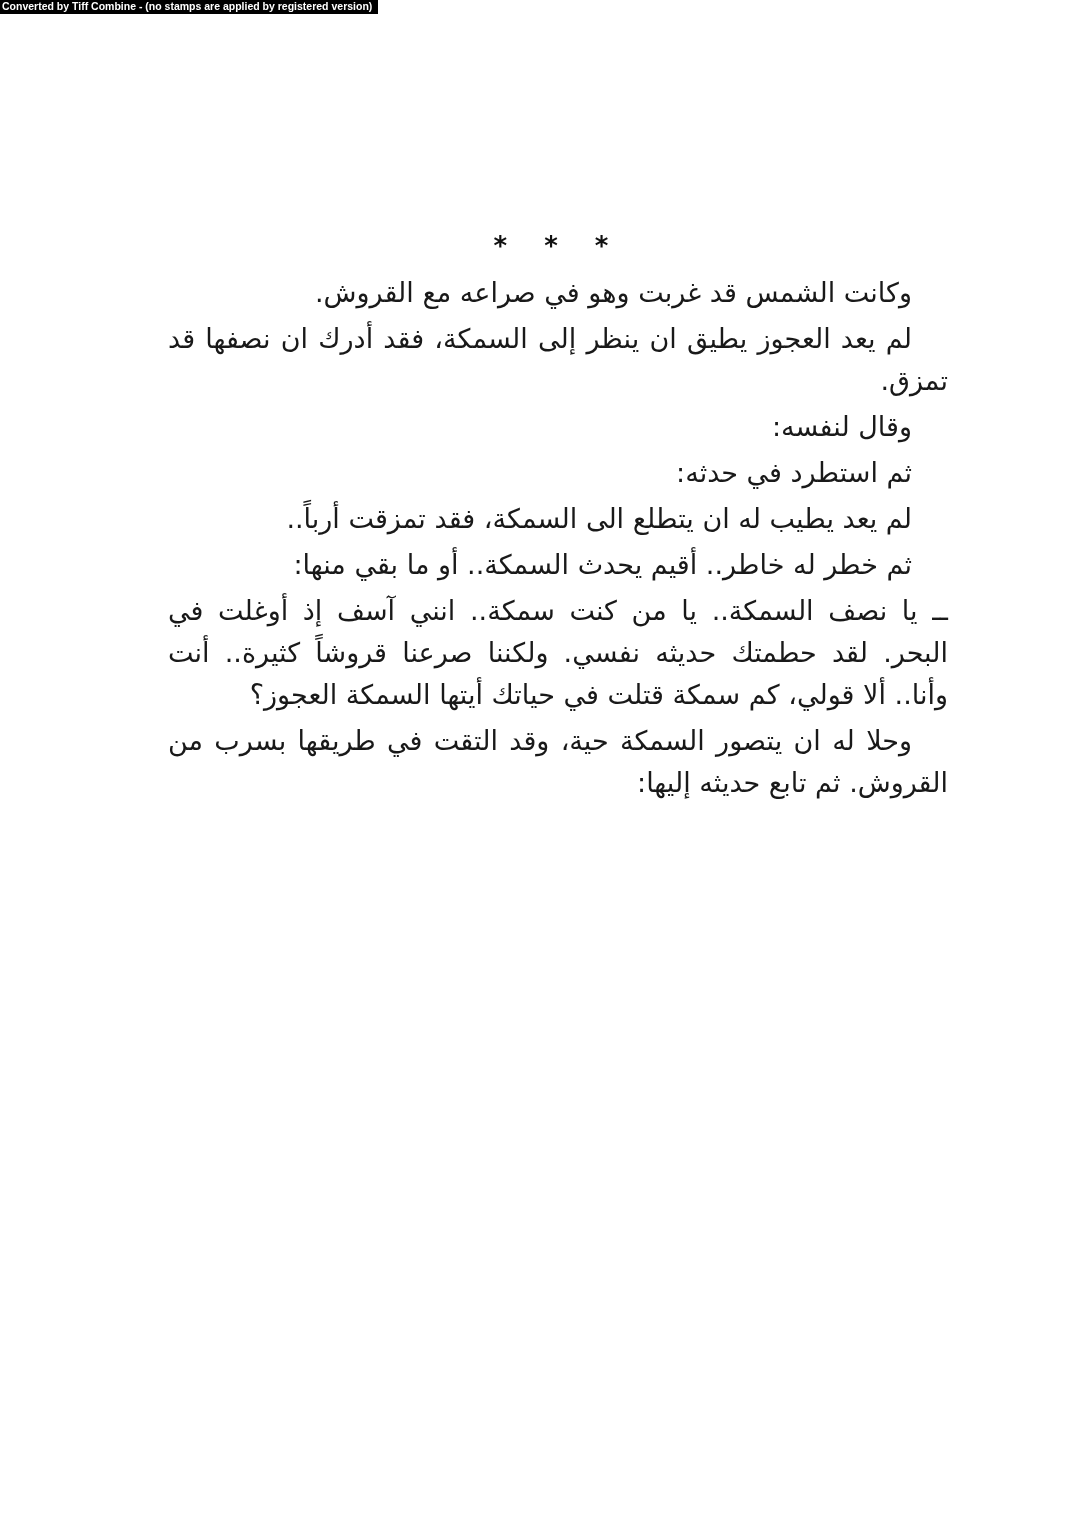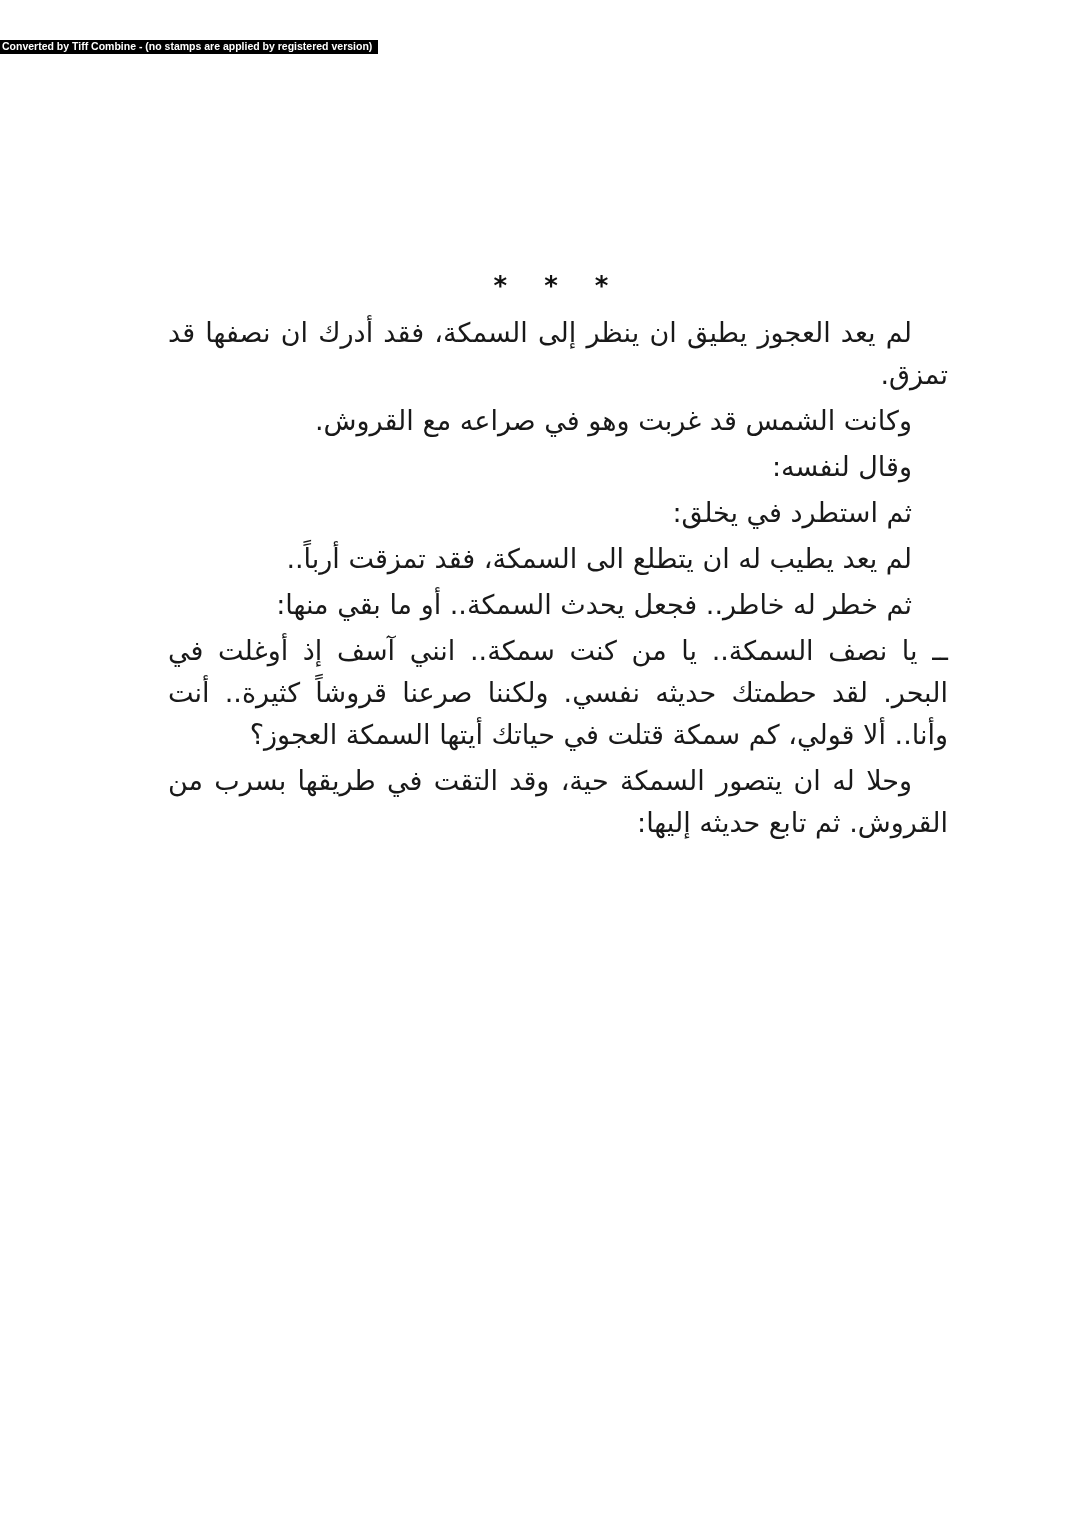--- a/index.html
+++ b/index.html
@@ -2,21 +2,20 @@
 <html lang="ar"><head>
 <meta charset="utf-8">
 <style>
   html, body { margin:0; padding:0; background:#ffffff; }
   .page {
     position:relative;
     width:1080px; height:1180px;
     background:#ffffff;
     overflow:hidden;
     font-family:"DejaVu Sans", sans-serif;
-    margin-top:40px;
   }
   .header-bar {
     position:absolute; top:0; left:0;
     background:#000000; color:#ffffff;
     font-family:"Liberation Sans", sans-serif;
     font-weight:bold; font-size:10.5px; line-height:13px;
     padding:0 6px 1px 2px;
     white-space:nowrap;
   }
   .text-column {
@@ -61,26 +60,26 @@
 </style>
 </head>
 <body>
 
 <div class="page">
 
   <div class="header-bar">Converted by Tiff Combine - (no stamps are applied by registered version)</div>
 
   <div class="text-column">
       <div class="separator">* * *</div>
+      <div class="para indent">وكانت الشمس قد غربت وهو في صراعه مع القروش.</div>
       <div class="para indent">لم يعد العجوز يطيق ان ينظر إلى السمكة، فقد أدرك ان نصفها قد تمزق.</div>
-      <div class="para indent">وكانت الشمس قد غربت وهو في صراعه مع القروش.</div>
       <div class="para indent">وقال لنفسه:</div>
-      <div class="para indent">ثم استطرد في يخلق:</div>
+      <div class="para indent">ثم استطرد في حدثه:</div>
       <div class="para indent">لم يعد يطيب له ان يتطلع الى السمكة، فقد تمزقت أرباً..</div>
-      <div class="para indent">ثم خطر له خاطر.. فجعل يحدث السمكة.. أو ما بقي منها:</div>
+      <div class="para indent">ثم خطر له خاطر.. أقيم يحدث السمكة.. أو ما بقي منها:</div>
       <div class="para">ــ يا نصف السمكة.. يا من كنت سمكة.. انني آسف إذ أوغلت في البحر. لقد حطمتك حديثه نفسي. ولكننا صرعنا قروشاً كثيرة.. أنت وأنا.. ألا قولي، كم سمكة قتلت في حياتك أيتها السمكة العجوز؟</div>
       <div class="para indent">وحلا له ان يتصور السمكة حية، وقد التقت في طريقها بسرب من القروش. ثم تابع حديثه إليها:</div>
     </div>
 
   <div class="page-number">١٠٦</div>
 
 
 </div>
 
 </body></html>

